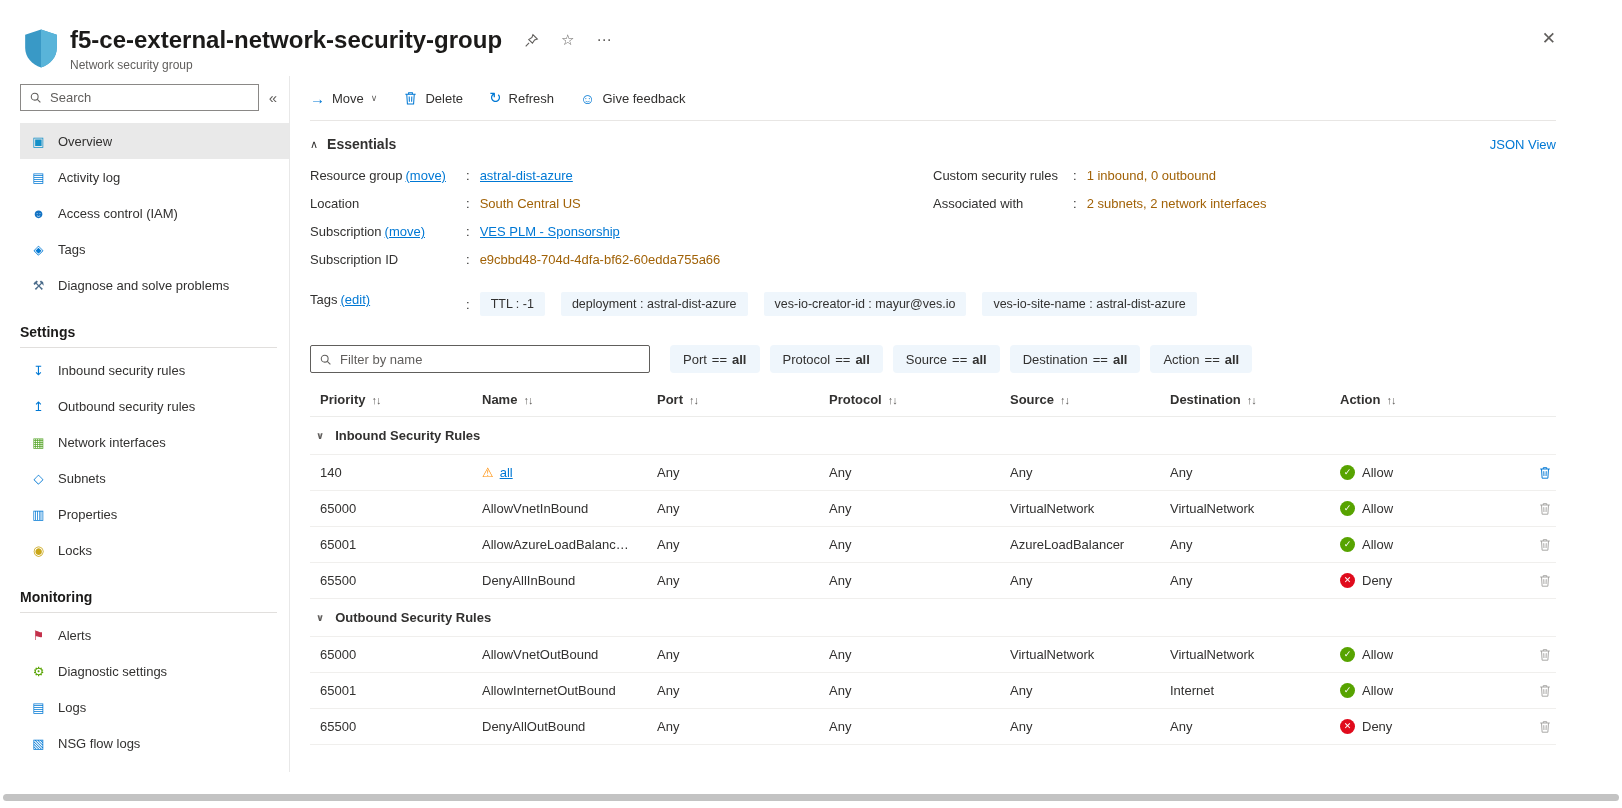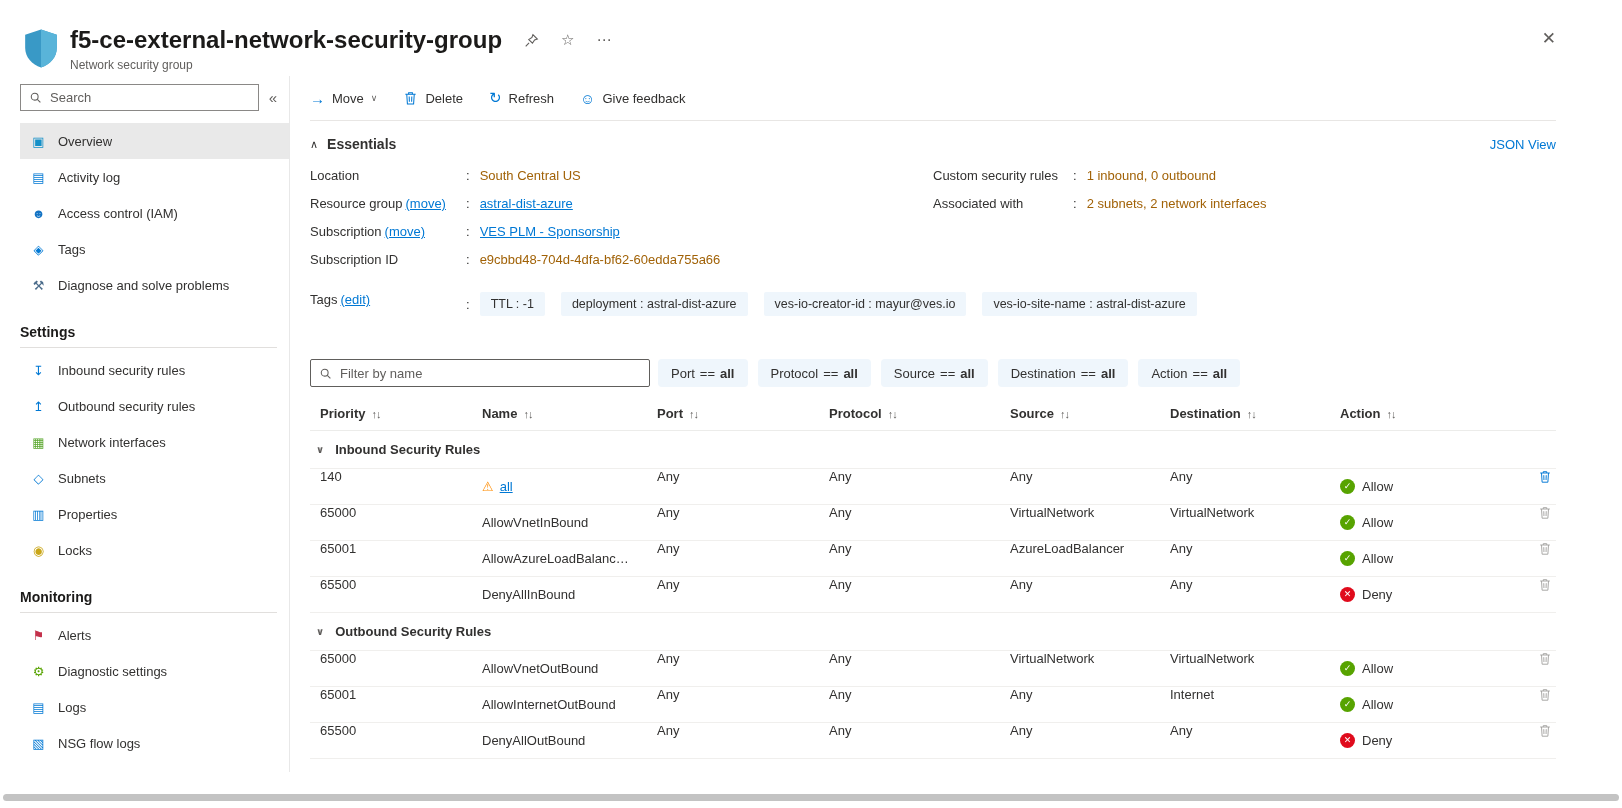--- a/index.html
+++ b/index.html
@@ -64,42 +64,42 @@
   .ess-sep::before { content:":"; }
   .ess-action { color:var(--accent,#0078d4); text-decoration:underline; cursor:pointer; margin-left:3px; }
   .ess-value { color:#a16207; white-space:nowrap; overflow:hidden; text-overflow:ellipsis; }
   a.ess-value { color:var(--accent,#0078d4); text-decoration:underline; cursor:pointer; }
   .tags-row { display:flex; align-items:flex-start; margin-top:12px; }
   .tags-row .ess-sep { line-height:26px; }
   .chips { display:flex; gap:16px; flex-wrap:wrap; }
   .chip { background:#eff6fc; border-radius:2px; padding:5px 11px; font-size:12.5px; cursor:pointer; white-space:nowrap; }
 
   
-  .filter-bar { display:flex; align-items:center; gap:8px; margin-top:41px; }
+  .filter-bar { display:flex; align-items:center; gap:20px; margin-top:27px; }
   .filterbox { width:340px; display:flex; align-items:center; gap:6px; height:28px; border:1px solid #605e5c; border-radius:2px; padding:0 8px; }
   .filterbox svg { width:13px; height:13px; color:#605e5c; flex:0 0 13px; }
   .filterbox input { border:none; outline:none; flex:1; min-width:0; font:inherit; background:transparent; }
   .filterbox input::placeholder { color:#605e5c; }
   .pills { display:flex; gap:10px; }
   .pill { background:#eff6fc; border-radius:4px; height:28px; display:inline-flex; align-items:center; gap:5px; padding:0 13px; cursor:pointer; white-space:nowrap; }
   .pill b { font-weight:700; }
 
   
   .grid-header { display:flex; align-items:center; height:34px; margin-top:10px; border-bottom:1px solid #ececea; padding-left:10px; }
   .col-head { display:inline-flex; align-items:center; gap:6px; font-weight:600; cursor:pointer; flex:0 0 auto; }
   .grid-header .col-head:nth-of-type(1){ width:162px; }
   .grid-header .col-head:nth-of-type(2){ width:175px; }
   .grid-header .col-head:nth-of-type(3){ width:172px; }
   .grid-header .col-head:nth-of-type(4){ width:181px; }
   .grid-header .col-head:nth-of-type(5){ width:160px; }
   .grid-header .col-head:nth-of-type(6){ width:170px; }
   .sort { font-size:11px; color:#605e5c; letter-spacing:-1px; }
   .group-head { display:flex; align-items:center; gap:11px; height:38px; font-weight:700; border-bottom:1px solid #f0efed; padding-left:6px; cursor:pointer; }
   .group-head .chev { font-size:10px; color:#323130; }
-  .trow { display:flex; height:36px; border-bottom:1px solid #f0efed; padding-left:10px; }
+  .trow { display:flex; align-items:center; height:36px; border-bottom:1px solid #f0efed; padding-left:10px; }
   .cell { flex:0 0 auto; white-space:nowrap; overflow:hidden; text-overflow:ellipsis; }
   .c1 { width:162px; }
   .c2 { width:175px; display:flex; align-items:center; gap:6px; padding-right:10px; }
   .c3 { width:172px; }
   .c4 { width:181px; }
   .c5 { width:160px; }
   .c6 { width:170px; }
   .c7 { width:150px; display:flex; align-items:center; }
   .c8 { margin-left:auto; width:42px; display:flex; justify-content:flex-end; padding-right:4px; }
   .status { display:inline-flex; align-items:center; gap:7px; }
@@ -283,34 +283,34 @@
         <span class="ess-chev" style="color: rgb(50, 49, 48);">∧</span>
         <span class="ess-title">Essentials</span>
         <a class="json-view">JSON View</a>
       </div>
 
       <div class="essentials">
         <div class="ess-col">
 
             <div class="ess-row">
               <span class="ess-label">
-                <span>Location</span>
+                <span>Resource group</span><a class="ess-action">(move)</a>
               </span>
               <span class="ess-sep"></span>
-
-              <span class="ess-value">South Central US</span>
+              <a class="ess-value">astral-dist-azure</a>
+
             </div>
 
             <div class="ess-row">
               <span class="ess-label">
-                <span>Resource group</span><a class="ess-action">(move)</a>
+                <span>Location</span>
               </span>
               <span class="ess-sep"></span>
-              <a class="ess-value">astral-dist-azure</a>
-
+
+              <span class="ess-value">South Central US</span>
             </div>
 
             <div class="ess-row">
               <span class="ess-label">
                 <span>Subscription</span><a class="ess-action">(move)</a>
               </span>
               <span class="ess-sep"></span>
               <a class="ess-value">VES PLM - Sponsorship</a>
 
             </div>

